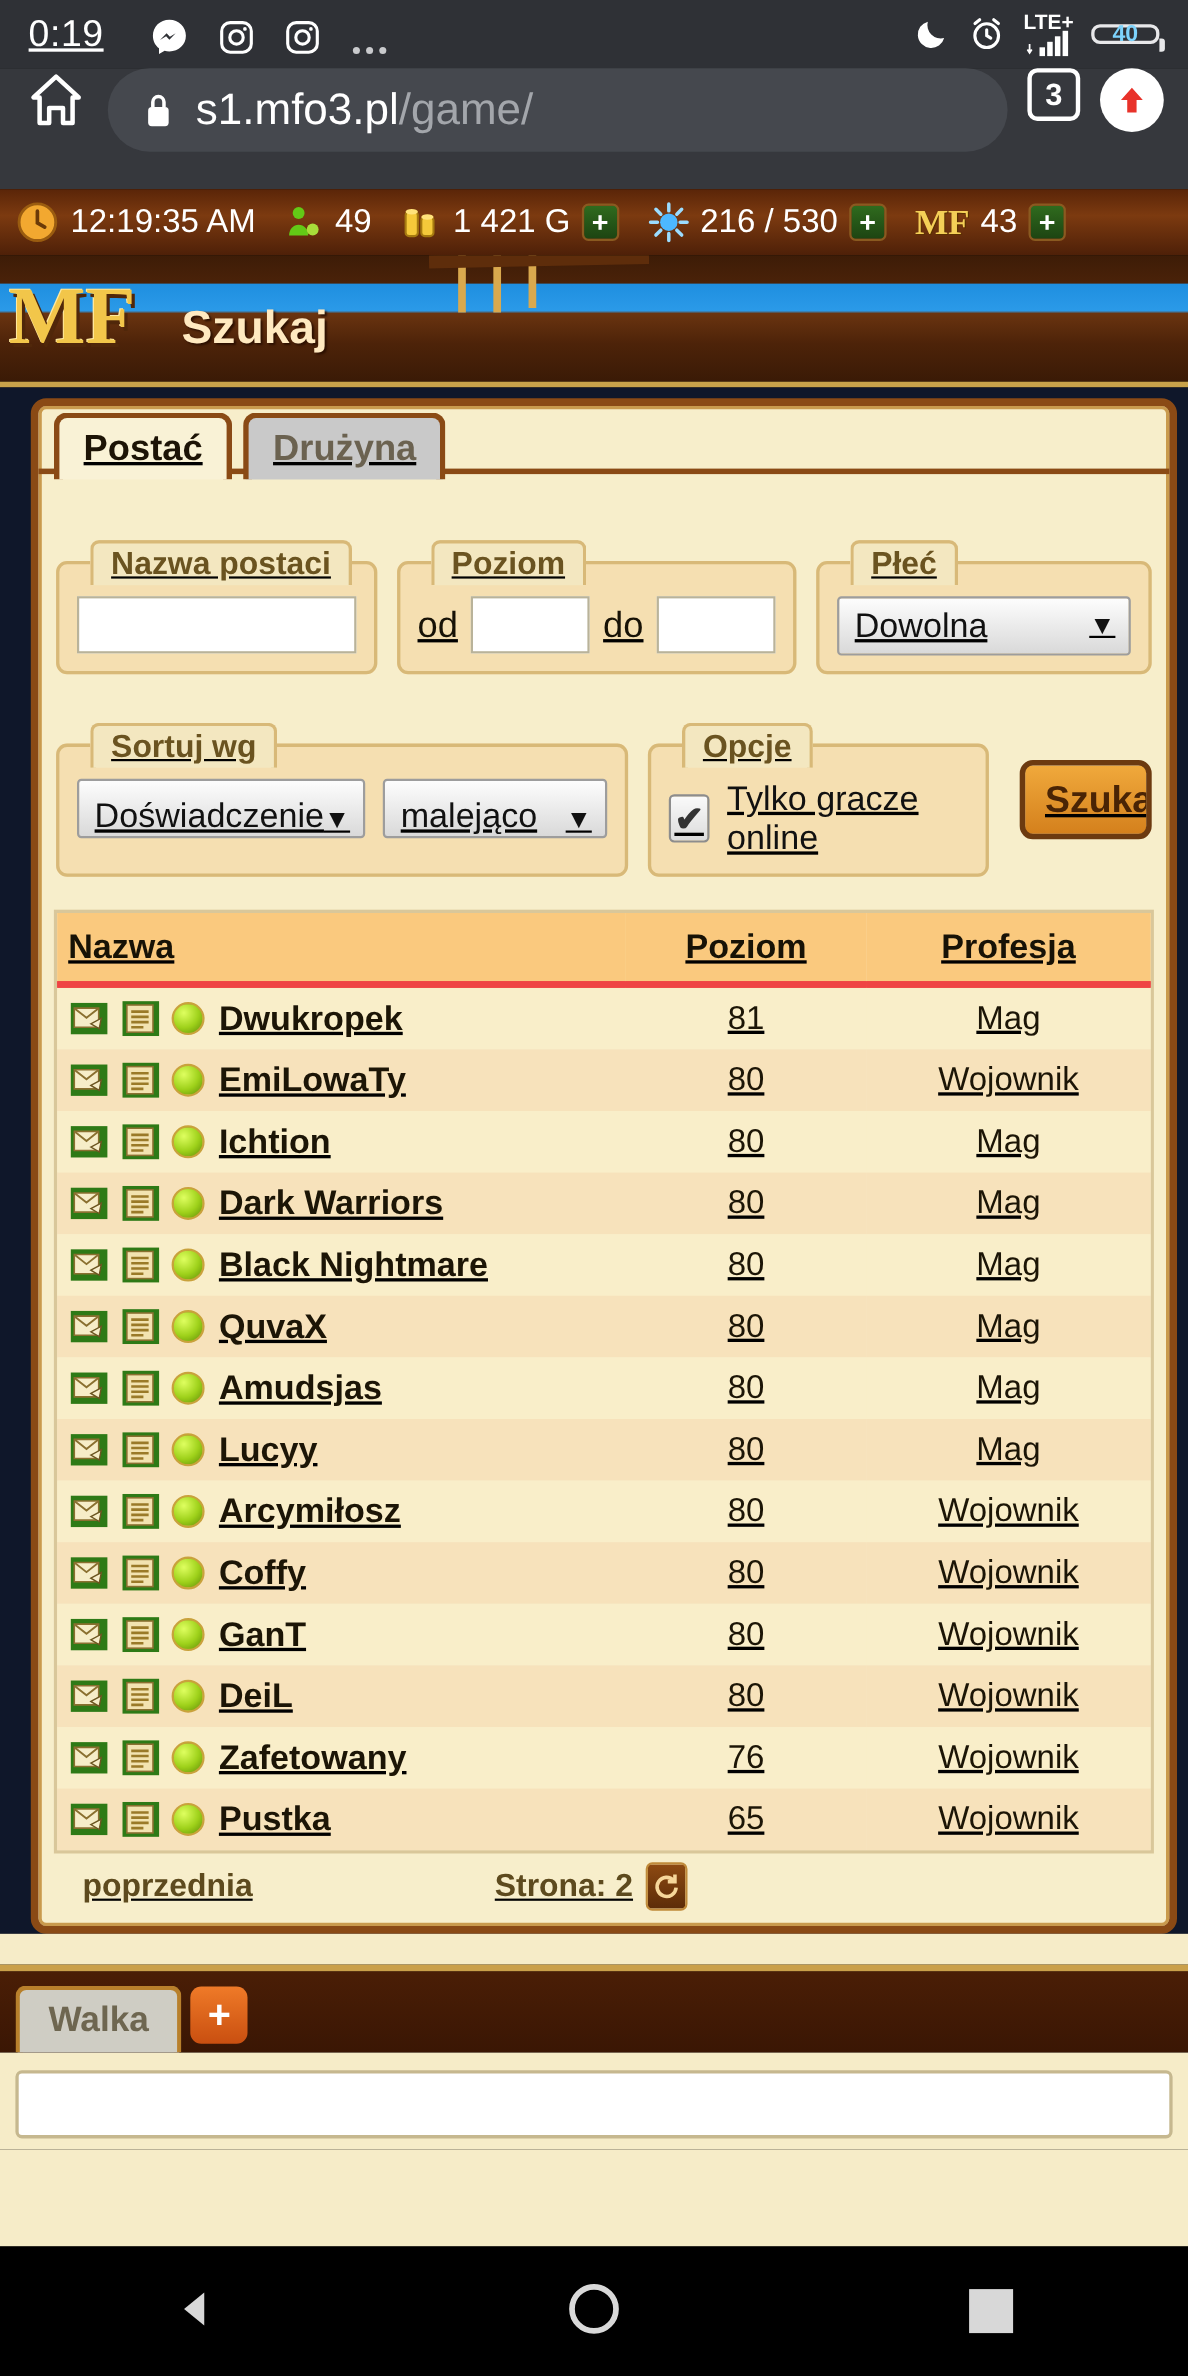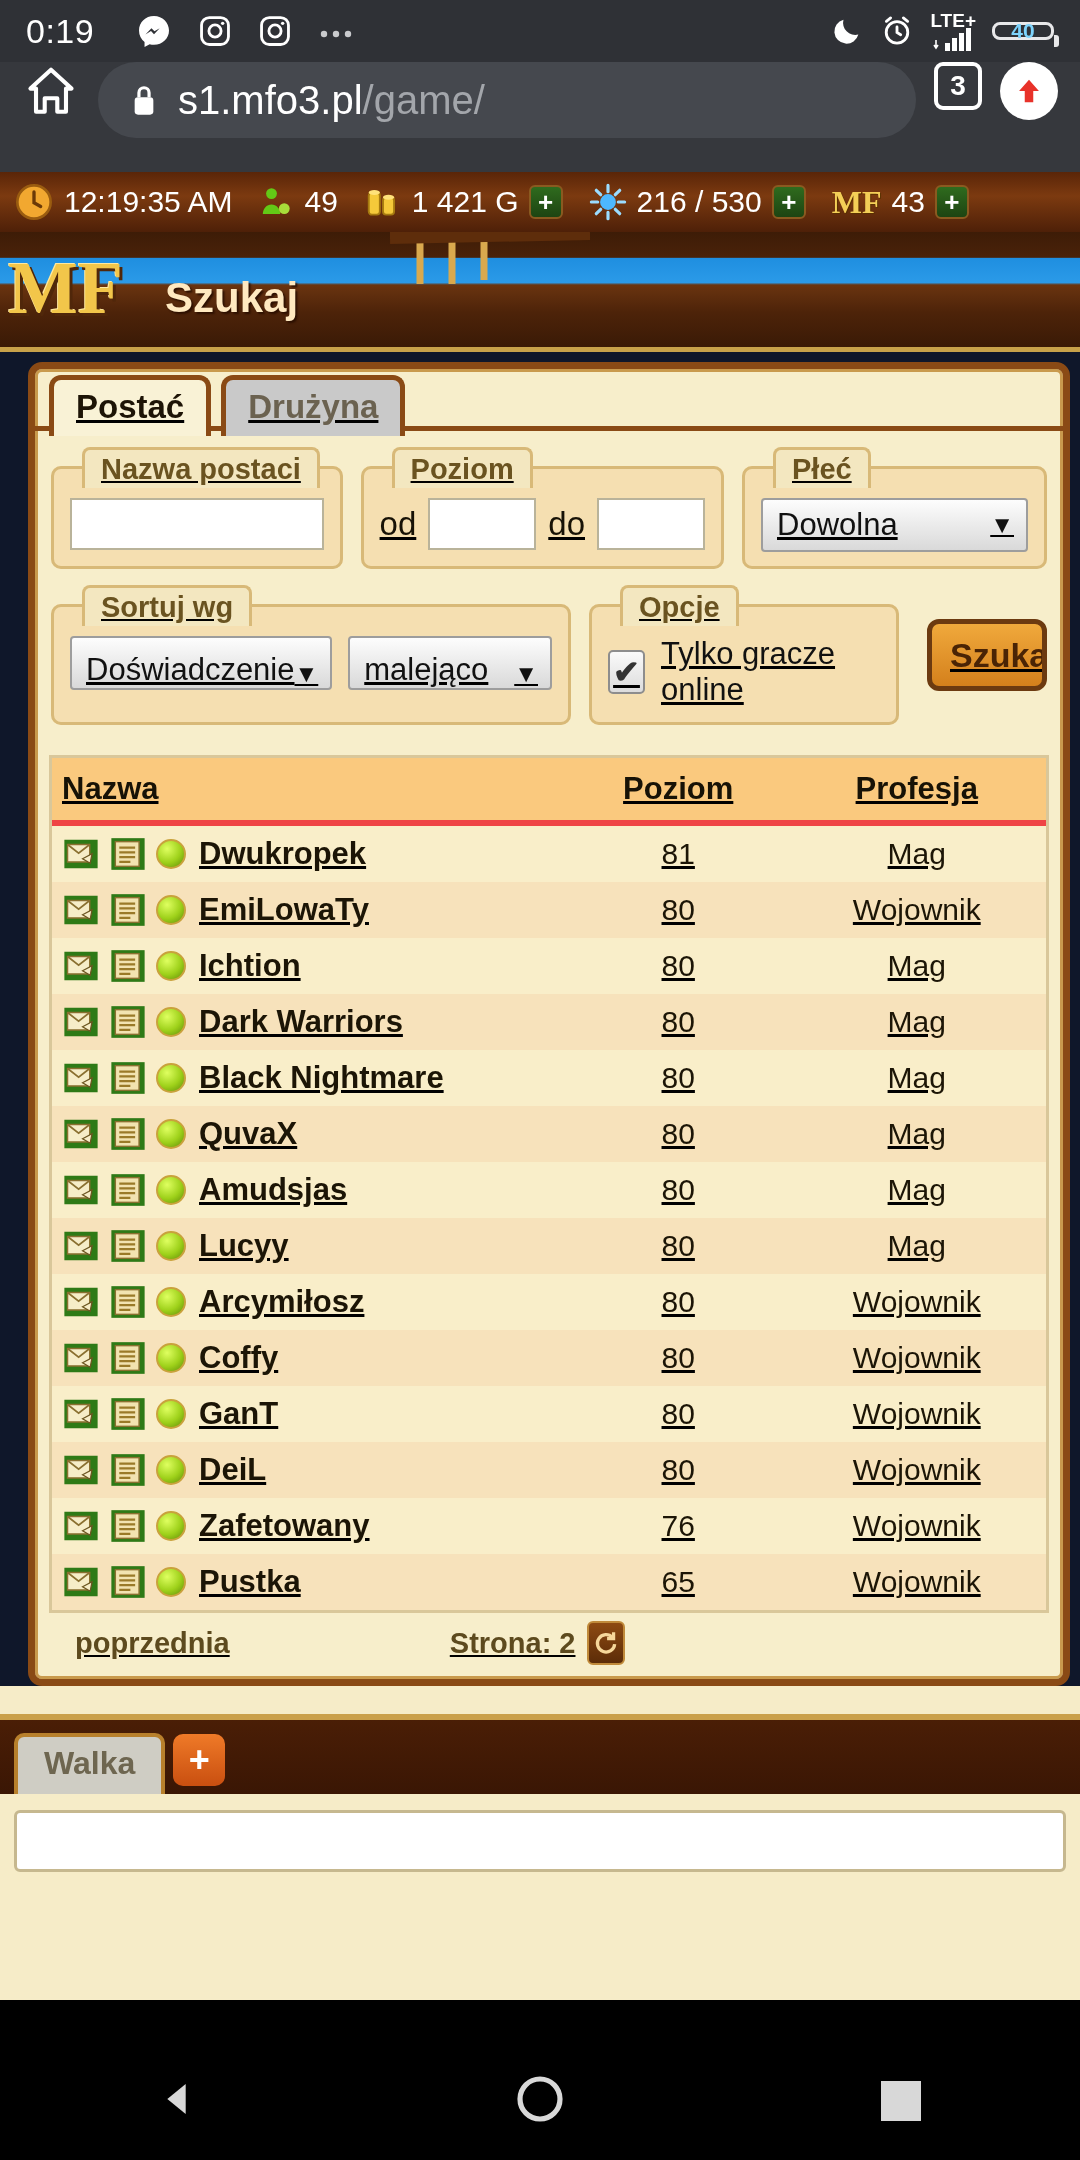--- a/index.html
+++ b/index.html
@@ -11,21 +11,21 @@
   }
   .phone { position: relative; width: 1080px; height: 2160px; }
 
   
   .statusbar {
     height: 62px; background: #2f3136; color: #fff;
     display: flex; align-items: center; padding: 0 26px;
     font-size: 34px; font-weight: 500;
   }
   .sb-clock { letter-spacing: .5px; margin-right: 16px; }
-  .sb-left { display: flex; align-items: center; gap: 26px; flex: 1; }
+  .sb-left { display: flex; align-items: flex-end; gap: 26px; flex: 1; text-decoration: underline; }
   .sb-right { display: flex; align-items: center; gap: 16px; }
   .ico { display: inline-flex; align-items: center; justify-content: center; }
   .batt {
     border: 3px solid #e8e8ea; border-radius: 8px; width: 62px; height: 18px;
     font-size: 21px; font-weight: 700; color: #7dd3fc;
     display: flex; align-items: center; justify-content: center; position: relative;
   }
   .batt:after {
     content: ""; position: absolute; right: -8px; top: 10px;
     width: 5px; height: 12px; background: #e8e8ea; border-radius: 0 3px 3px 0;
@@ -106,21 +106,21 @@
     border: 5px solid #8a4a15; border-bottom: none;
     border-radius: 12px 12px 0 0;
     padding: 8px 22px 10px; font-size: 33px; font-weight: 700;
     position: relative; top: 5px;
   }
   .gtab.active { background: #f9f2d6; color: #1d1406; }
   .gtab.inactive { background: #c9c9c9; color: #6b6250; }
   .tabs-sep { border-top: 5px solid #8a4a15; margin-top: -5px; }
 
   .form { padding: 16px 16px 10px; }
-  .frow { display: flex; gap: 18px; align-items: stretch; margin-bottom: 16px; }
+  .frow { display: flex; gap: 18px; align-items: stretch; margin-bottom: 16px; margin-top: 44px; }
   fieldset {
     border: 3px solid #d8b978; border-radius: 10px;
     background: #f5dfb1; padding: 10px 16px 14px;
   }
   legend {
     font-size: 29px; font-weight: 700; color: #6a5320;
     background: #f3e7c0; border: 3px solid #d8b978; border-radius: 8px 8px 0 0;
     border-bottom: none; padding: 3px 16px 2px; margin-left: 12px;
   }
   .fs-name { flex: 1 1 auto; }

